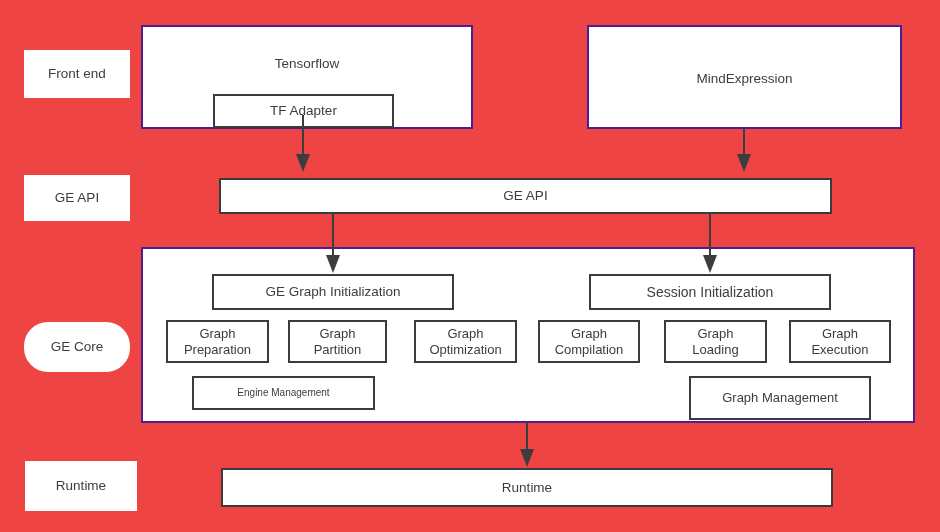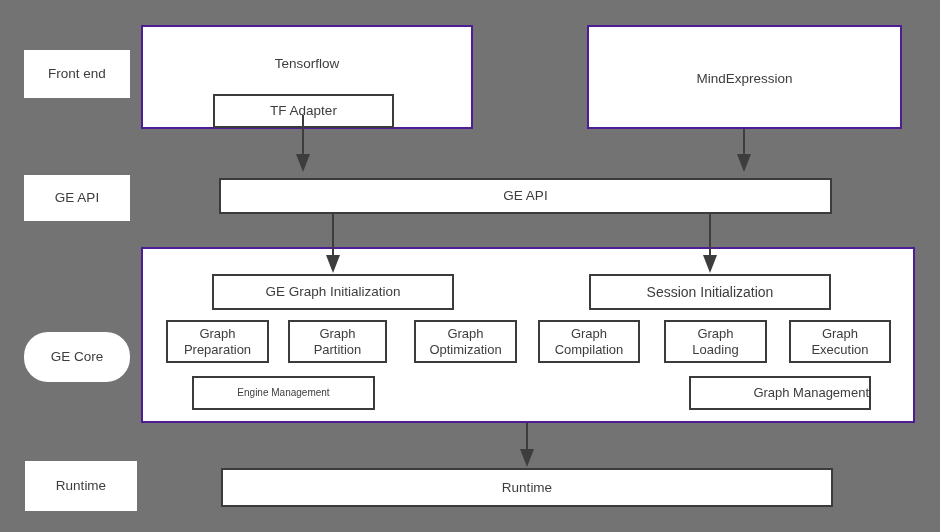--- a/index.html
+++ b/index.html
@@ -4,21 +4,21 @@
 <style>
   * { box-sizing: border-box; }
   html, body {
     margin: 0; padding: 0;
     background: #000000;
   }
   #canvas {
     position: relative;
     width: 940px;
     height: 532px;
-    background: #737373;
+    background: #ef4444;
     font-family: "Liberation Sans", "DejaVu Sans", sans-serif;
     overflow: hidden;
     padding-left: 28px;
   }
   
   .node {
     position: absolute;
     background: #ffffff;
     color: #3d3d3d;
     display: flex;
@@ -66,21 +66,21 @@
 <div id="canvas">
 
   <div class="node chip" style="left:24px; top:50px; width:106px; height:48px;">
     <span>Front end</span>
   </div>
 
   <div class="node chip" style="left:24px; top:175px; width:106px; height:46px;">
     <span>GE API</span>
   </div>
 
-  <div class="node chip" style="left:24px; top:332px; width:106px; height:50px;border-radius:24px;">
+  <div class="node chip" style="left:24px; top:322px; width:106px; height:50px;border-radius:24px;">
     <span>GE Core</span>
   </div>
 
   <div class="node chip" style="left:25px; top:461px; width:112px; height:50px;">
     <span>Runtime</span>
   </div>
 
   <div class="panel" style="left:141px; top:25px; width:332px; height:104px;">
     <div class="panel-title" style="top:29px;">Tensorflow</div>
   </div>
@@ -127,21 +127,21 @@
 Loading</span>
   </div>
   <div class="node outlined" style="left:789px; top:320px; width:102px; height:43px; font-size:13px;">
     <span>Graph
 Execution</span>
   </div>
 
   <div class="node outlined" style="left:192px; top:376px; width:183px; height:34px; font-size:10px;">
     <span>Engine Management</span>
   </div>
-  <div class="node outlined" style="left:689px; top:376px; width:182px; height:34px; font-size:13px;justify-content:flex-end;">
+  <div class="node outlined" style="left:689px; top:376px; width:182px; height:44px; font-size:13px;">
     <span>Graph Management</span>
   </div>
 
   <div class="node outlined" style="left:221px; top:468px; width:612px; height:39px; font-size:13.5px;">
     <span>Runtime</span>
   </div>
 
   <svg id="wires" viewBox="0 0 940 532">
 
     <g>

